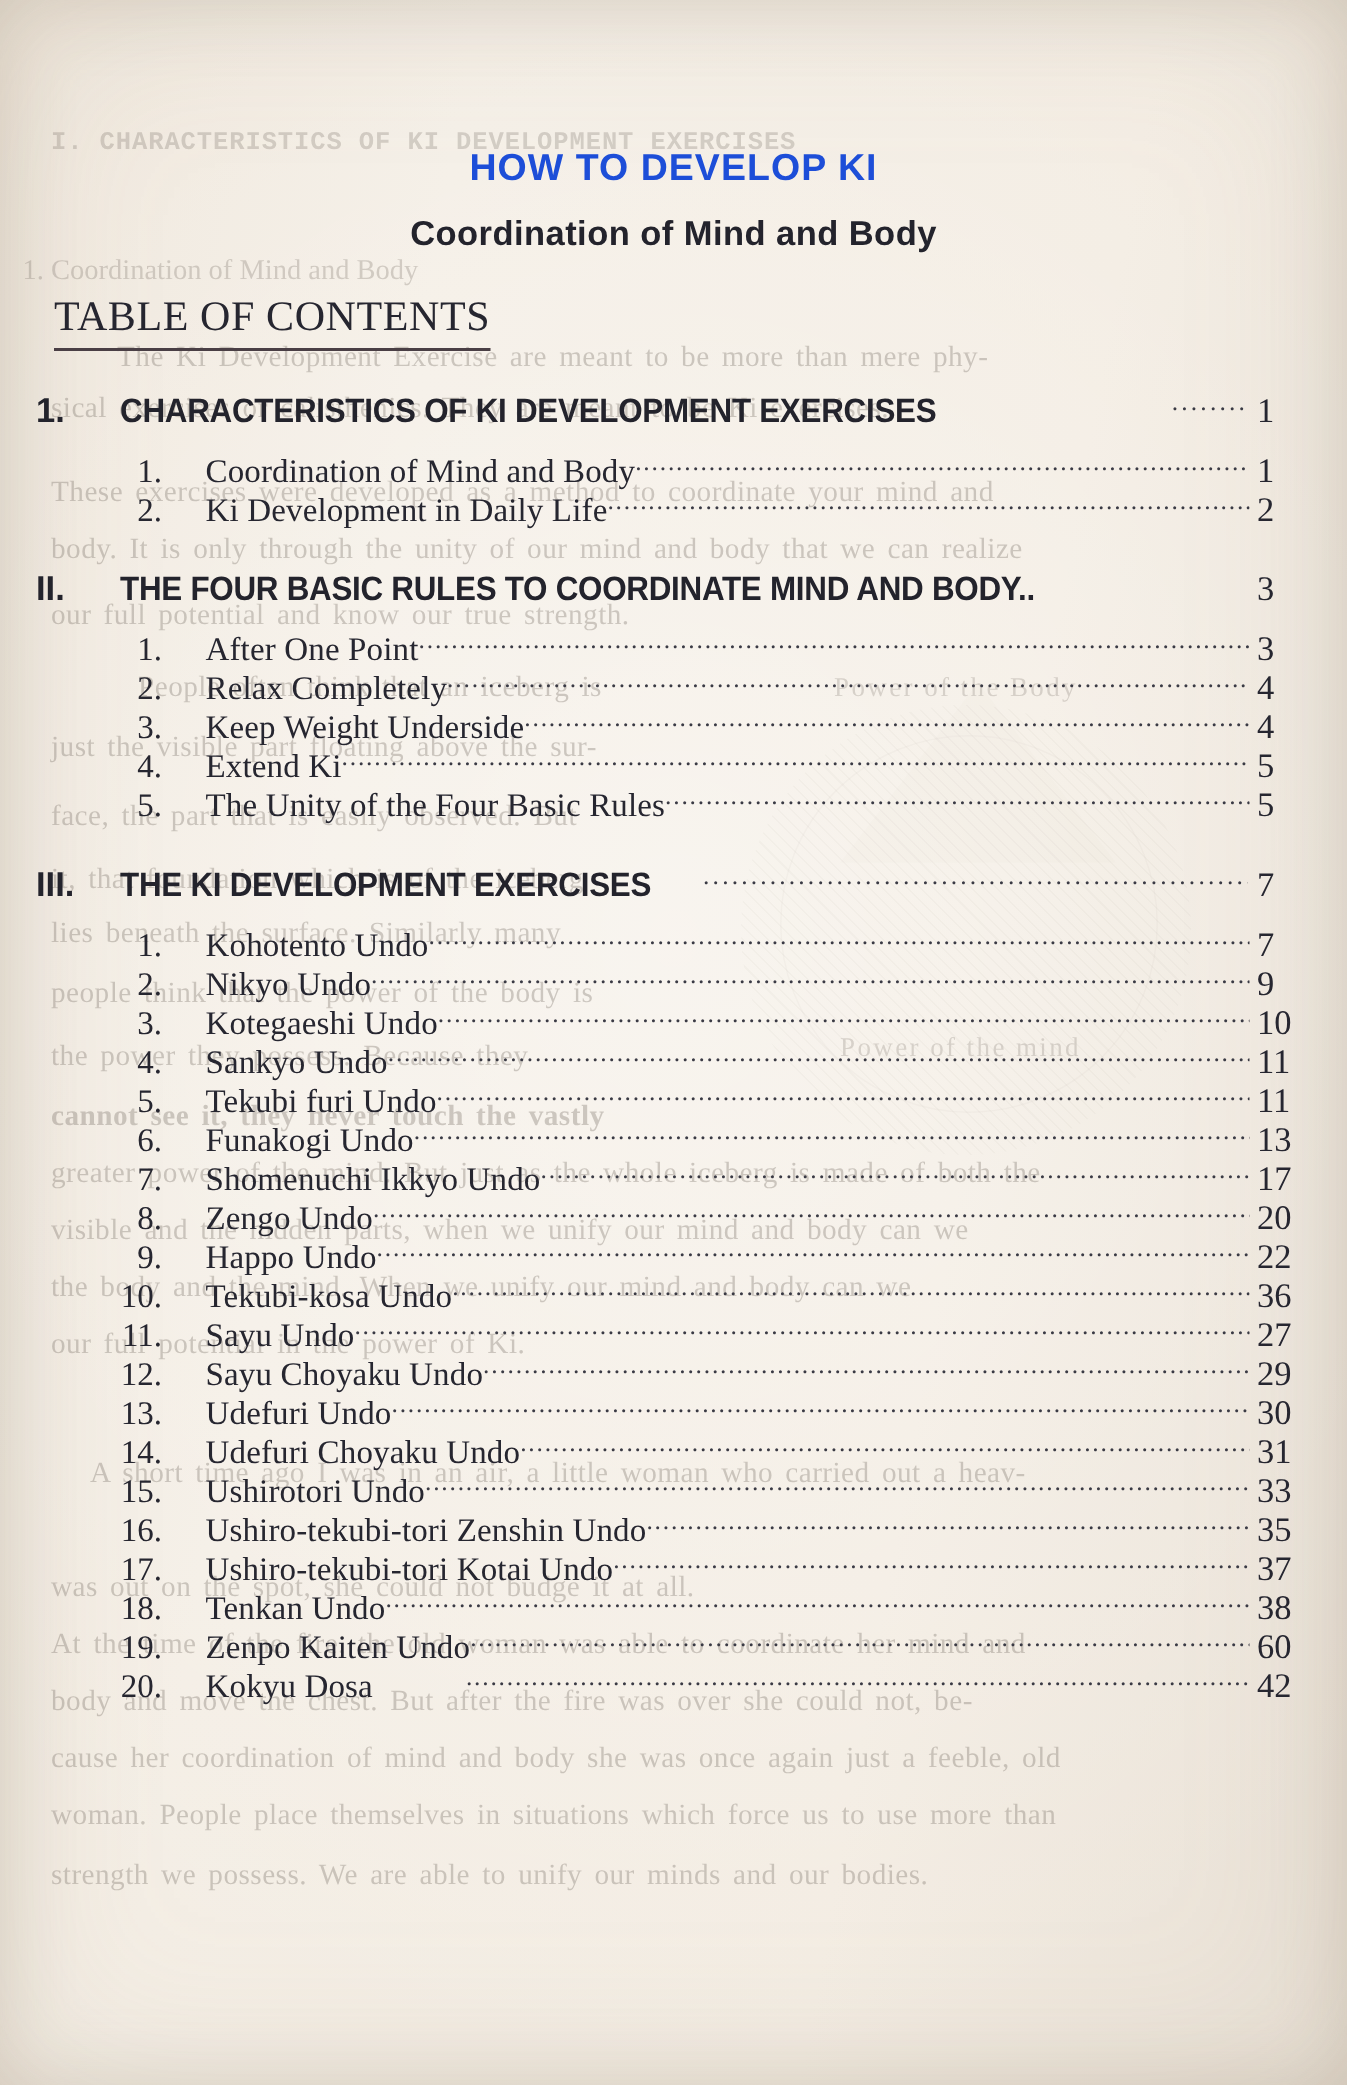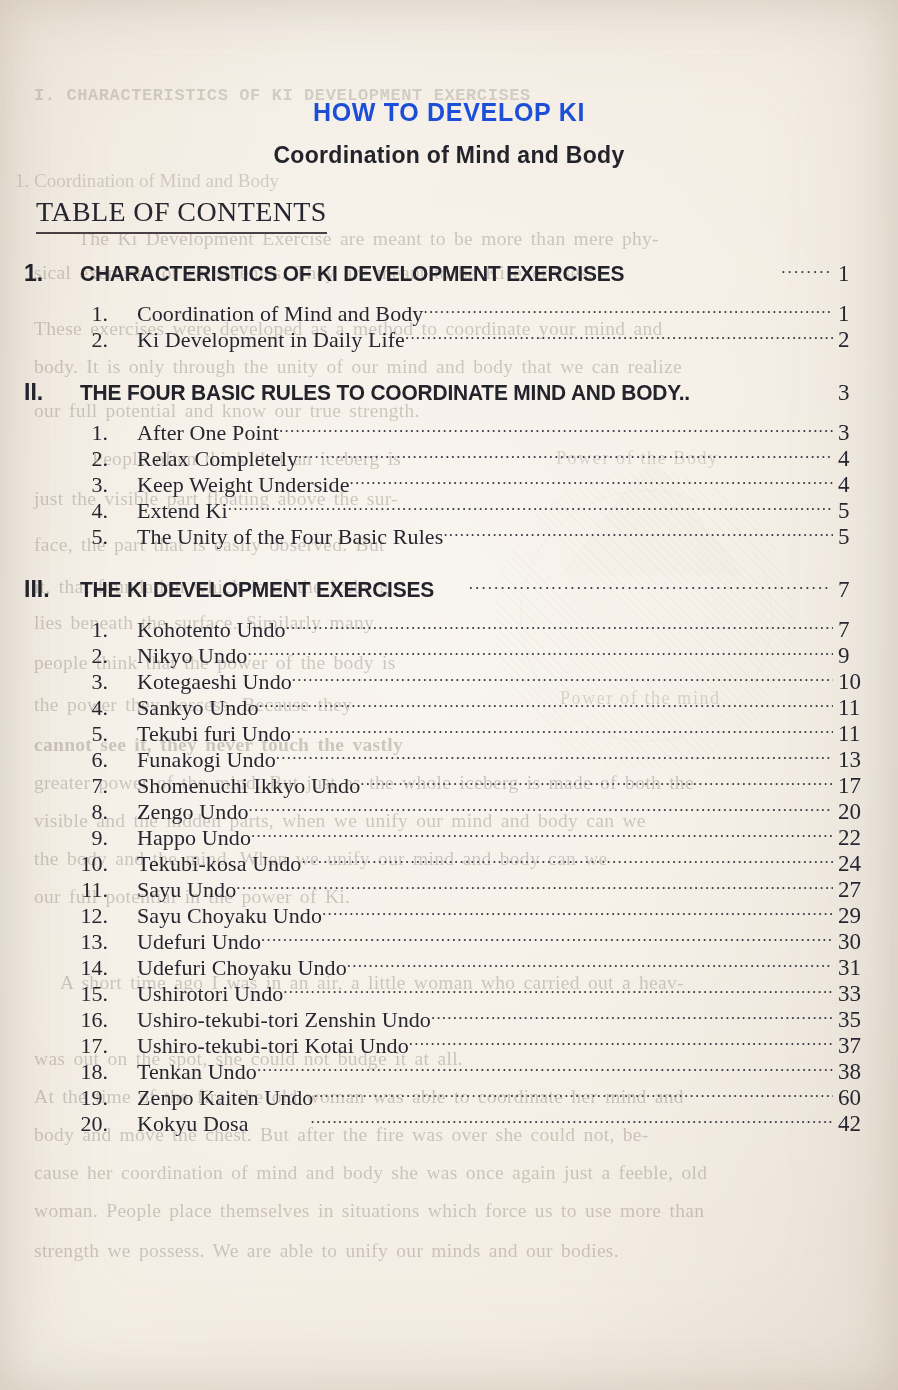--- a/index.html
+++ b/index.html
@@ -476,21 +476,21 @@
             <span class="dots">..............................................................................................................................................................................</span>
           </div>
           <div class="sub-page">22</div>
         </div>
         <div class="sub-row">
           <div class="sub-num">10.</div>
           <div class="sub-title">Tekubi-kosa Undo</div>
           <div class="sub-lead">
             <span class="dots">..............................................................................................................................................................................</span>
           </div>
-          <div class="sub-page">24</div>
+          <div class="sub-page">36</div>
         </div>
         <div class="sub-row">
           <div class="sub-num">11.</div>
           <div class="sub-title">Sayu Undo</div>
           <div class="sub-lead">
             <span class="dots">..............................................................................................................................................................................</span>
           </div>
           <div class="sub-page">27</div>
         </div>
         <div class="sub-row">

